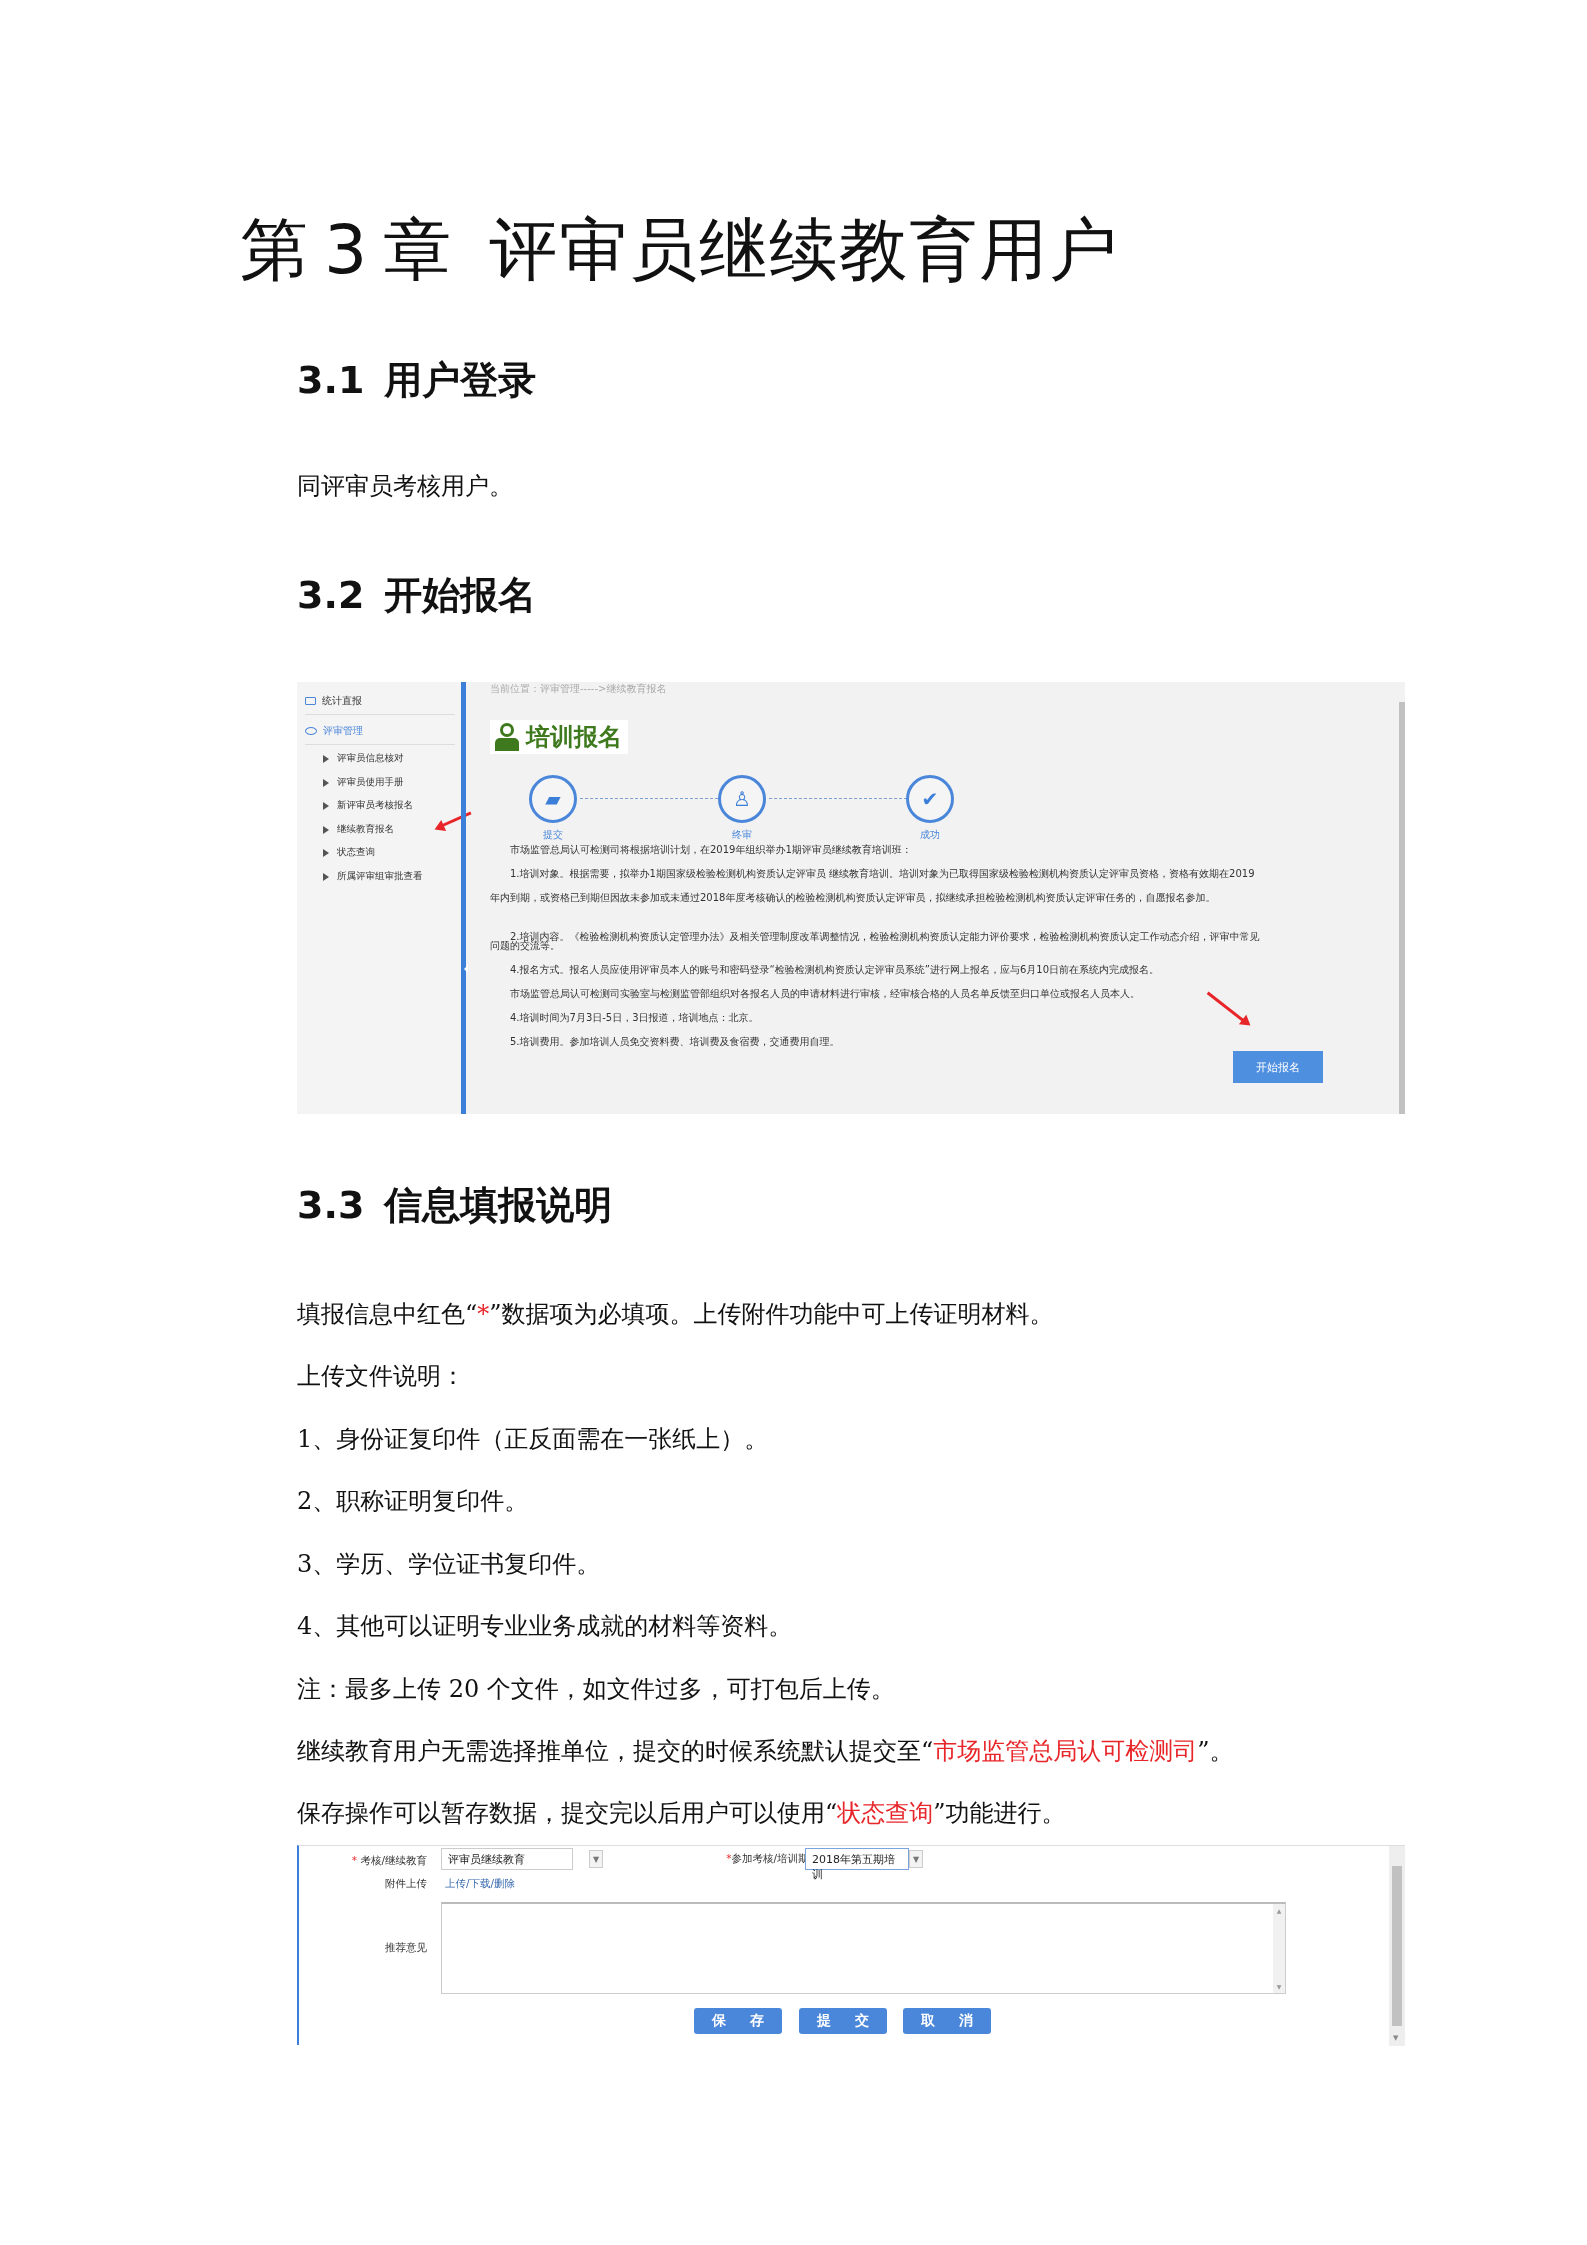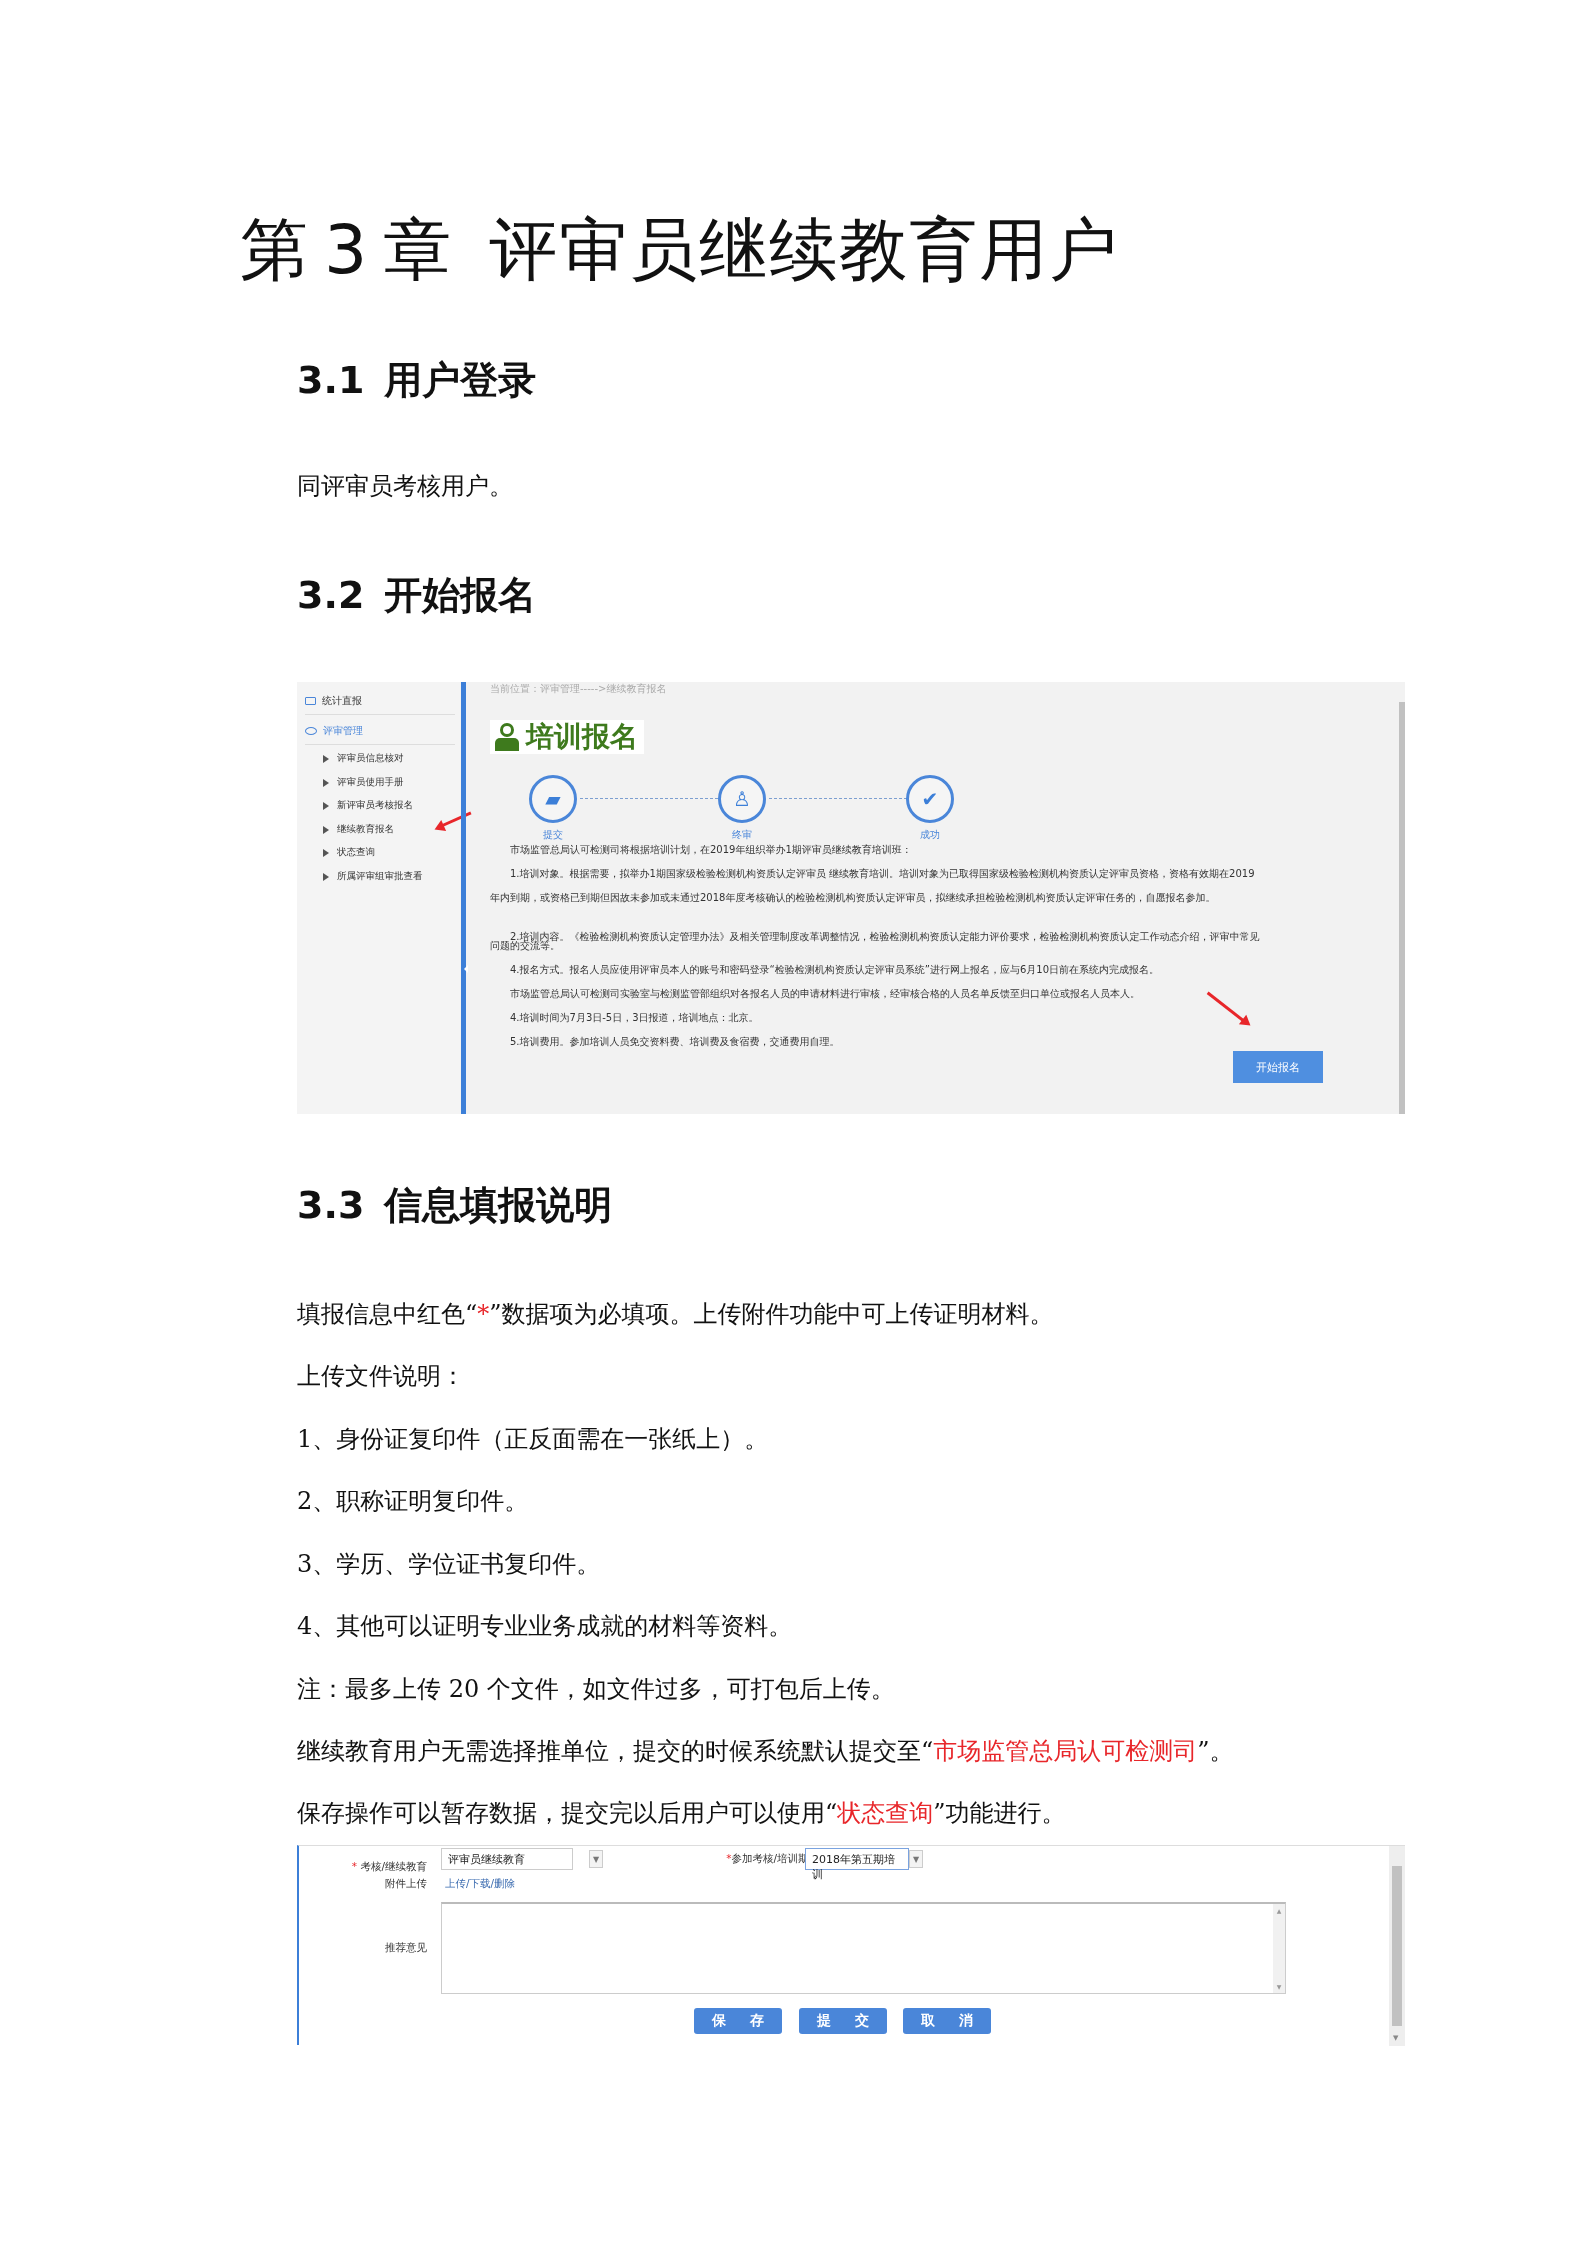--- a/index.html
+++ b/index.html
@@ -18,21 +18,21 @@
   .side { position: absolute; left: 0; top: 0; width: 163px; height: 432px; background: #f4f4f4; }
   .side-top { position: absolute; left: 8px; font-size: 10px; color: #333; display: flex; align-items: center; gap: 6px; }
   .side-top.active { color: #4a86d9; }
   .side-div { position: absolute; left: 8px; width: 150px; height: 1px; background: #ddd; }
   .sub { position: absolute; left: 26px; font-size: 9.5px; color: #333; display: flex; align-items: center; gap: 8px; }
   .tri { width: 0; height: 0; border-top: 4px solid transparent; border-bottom: 4px solid transparent; border-left: 6px solid #555; }
   .mon { width: 11px; height: 8px; border: 1.5px solid #4a86d9; border-radius: 1px; }
   .eye { width: 12px; height: 8px; border: 1.5px solid #4a86d9; border-radius: 50%; }
   .vbar { position: absolute; left: 164px; top: 0; width: 5px; height: 432px; background: #3c7fd8; }
   .crumb { position: absolute; left: 193px; top: 0px; font-size: 10px; color: #aaa; }
-  .ttl { position: absolute; left: 193px; top: 38px; height: 34px; background: #fff; padding: 2px 6px 2px 4px; display: flex; align-items: center; gap: 6px; color: #3e7a1d; font-size: 28px; font-weight: bold; }
+  .ttl { position: absolute; left: 193px; top: 38px; height: 34px; background: #fff; padding: 2px 6px 2px 4px; display: flex; align-items: center; gap: 6px; color: #3e7a1d; font-size: 24px; font-weight: bold; }
   .person { width: 26px; height: 28px; position: relative; }
   .person .hd { position: absolute; left: 6px; top: 0; width: 14px; height: 14px; border: 3px solid #3e7a1d; border-radius: 50%; }
   .person .bd { position: absolute; left: 1px; top: 15px; width: 24px; height: 13px; background: #3e7a1d; border-radius: 5px 5px 0 0; }
   .step { position: absolute; top: 93px; width: 48px; height: 48px; border: 3px solid #4a86d9; border-radius: 50%; background: #f5f5f5; display: flex; align-items: center; justify-content: center; color: #3c7fd8; font-size: 20px; font-weight: bold; }
   .steplbl { position: absolute; top: 146px; font-size: 10px; color: #4a86d9; }
   .dash { position: absolute; top: 116px; height: 0; border-top: 1px dashed #7d9fd0; }
   .line { position: absolute; font-size: 10px; color: #333; white-space: nowrap; }
   .startbtn { position: absolute; left: 936px; top: 369px; width: 90px; height: 32px; background: #4f8fe0; color: #fff; font-size: 11px; border: none; display: flex; align-items: center; justify-content: center; }
   .arrow { position: absolute; height: 3px; background: #e8262a; transform-origin: right center; }
   .arrow::after { content: ""; position: absolute; right: -4px; top: -5px; border-left: 10px solid #e8262a; border-top: 6.5px solid transparent; border-bottom: 6.5px solid transparent; }
@@ -163,21 +163,21 @@
 <div class="abs p" style="top:1610px;">4、其他可以证明专业业务成就的材料等资料。</div>
 <div class="abs p" style="top:1673px;">注：最多上传 20 个文件，如文件过多，可打包后上传。</div>
 <div class="abs p" style="top:1735px;">
   <span>继续教育用户无需选择推单位，提交的时候系统默认提交至“</span><span class="red">市场监管总局认可检测司</span><span>”。</span>
 </div>
 <div class="abs p" style="top:1797px;">
   <span>保存操作可以暂存数据，提交完以后用户可以使用“</span><span class="red">状态查询</span><span>”功能进行。</span>
 </div>
 
 <div class="abs shot2">
-  <div class="flbl" style="left:40px; top:14px; width:88px;"><span class="red">*</span> <span>考核/继续教育</span></div>
+  <div class="flbl" style="left:40px; top:8px; width:88px;"><span class="red">*</span> <span>考核/继续教育</span></div>
   <div class="sel" style="left:142px; top:2px; width:132px;">评审员继续教育</div>
   <div class="selbtn" style="left:290px; top:4px;">▼</div>
 
   <div class="flbl" style="left:390px; top:6px; width:130px;"><span class="red">*</span><span>参加考核/培训期次</span></div>
   <div class="sel focus" style="left:506px; top:2px; width:104px;">2018年第五期培训</div>
   <div class="selbtn" style="left:610px; top:4px;">▼</div>
 
   <div class="flbl" style="left:40px; top:31px; width:88px;">附件上传</div>
   <div class="link" style="left:146px; top:31px;">上传/下载/删除</div>
 

